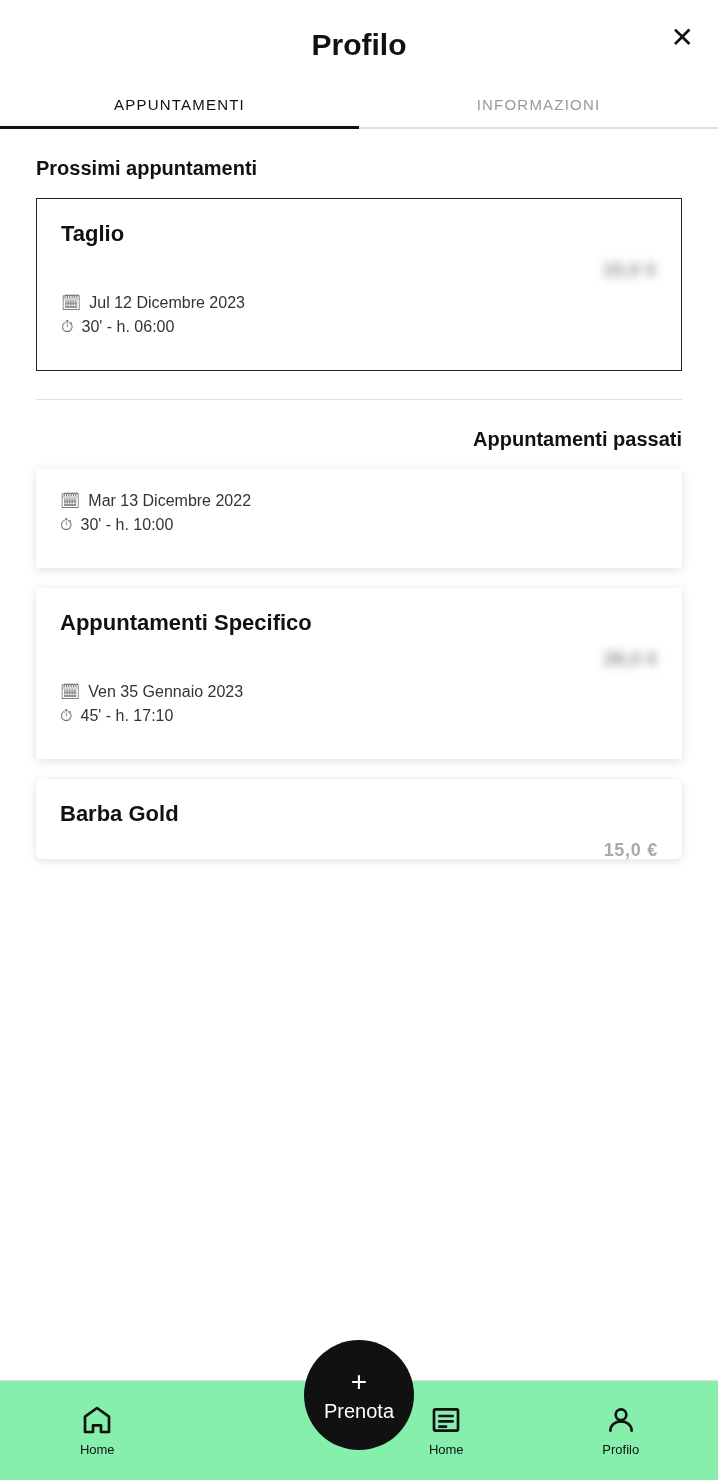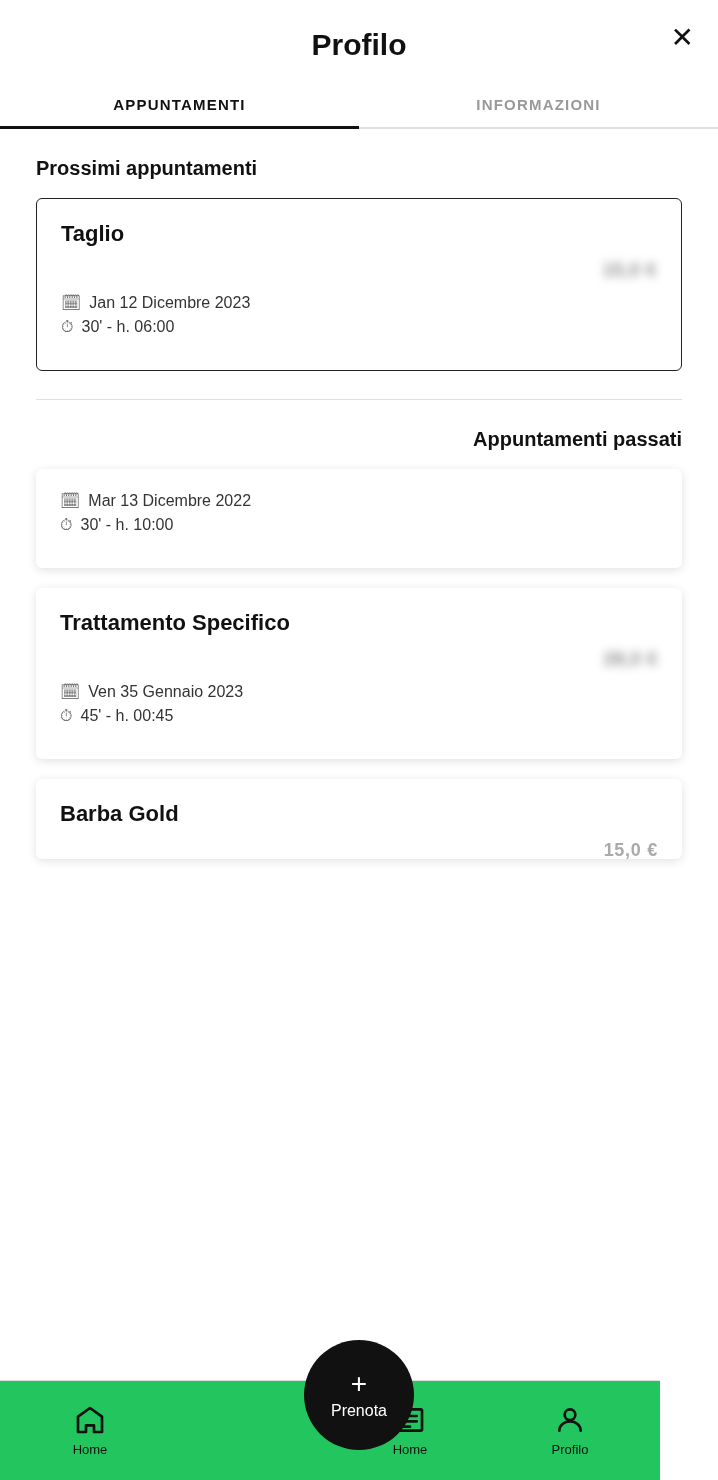--- a/index.html
+++ b/index.html
@@ -43,21 +43,21 @@
     .tabs {
       display: flex;
       border-bottom: 2px solid #e0e0e0;
       margin: 0 0 0 0;
     }
     .tab {
       flex: 1;
       text-align: center;
       padding: 18px 0 14px;
       font-size: 15px;
-      font-weight: 700;
+      font-weight: 400;
       letter-spacing: 0.08em;
       color: #999;
       cursor: pointer;
       position: relative;
       background: none;
       border: none;
       text-transform: uppercase;
     }
     .tab.active {
       color: #111;
@@ -79,21 +79,21 @@
     .section-title {
       font-size: 20px;
       font-weight: 700;
       color: #111;
       margin-bottom: 18px;
     }
 
     
     .appt-card {
       border: 1.5px solid #222;
-      border-radius: 6px;
+      border-radius: 0;
       padding: 22px 24px 28px;
       margin-bottom: 20px;
       background: #fff;
       position: relative;
     }
     .appt-card.shadow {
       border: none;
       box-shadow: 0 2px 10px rgba(0,0,0,0.12);
     }
     .appt-card-header {
@@ -150,23 +150,23 @@
       background: #fff;
       overflow: hidden;
       height: 80px;
     }
 
     
     .bottom-bar {
       position: fixed;
       bottom: 0;
       left: 0;
-      width: 660px;
+      width: 718px;
       height: 100px;
-      background: #22c55e;
+      background: #86efac;
       border-top: 1px solid #e0e0e0;
       display: flex;
       align-items: center;
       justify-content: space-around;
       padding: 0 10px;
       z-index: 100;
     }
 
     .nav-item {
       display: flex;
@@ -205,21 +205,21 @@
       z-index: 200;
       border: none;
     }
     .fab-plus {
       color: #fff;
       font-size: 28px;
       line-height: 1;
     }
     .fab-label {
       color: #fff;
-      font-size: 16px;
+      font-size: 20px;
       font-weight: 500;
     }
 
     
     .blurred {
       filter: blur(5px);
       color: #888;
     }
   </style>
 </head>
@@ -240,21 +240,21 @@
   <div>
     <div class="section-title">Prossimi appuntamenti</div>
 
     <div class="appt-card">
       <div class="appt-card-header">
         <span class="appt-name">Taglio</span>
         <span class="appt-price blurred">15,0 €</span>
       </div>
       <div class="appt-detail">
         <span class="icon">🗓</span>
-        <span>Jan 12 Dicembre 2023</span>
+        <span>Jul 12 Dicembre 2023</span>
       </div>
       <div class="appt-detail">
         <span class="icon">⏱</span>
         <span>30' - h. 06:00</span>
       </div>
     </div>
   </div>
 
   <div class="divider"></div>
 
@@ -267,30 +267,30 @@
         <span>Mar 13 Dicembre 2022</span>
       </div>
       <div class="appt-detail">
         <span class="icon">⏱</span>
         <span>30' - h. 10:00</span>
       </div>
     </div>
 
     <div class="appt-card shadow">
       <div class="appt-card-header">
-        <span class="appt-name">Trattamento Specifico</span>
+        <span class="appt-name">Appuntamenti Specifico</span>
         <span class="appt-price blurred">28,0 €</span>
       </div>
       <div class="appt-detail">
         <span class="icon">🗓</span>
         <span>Ven 35 Gennaio 2023</span>
       </div>
       <div class="appt-detail">
         <span class="icon">⏱</span>
-        <span>45' - h. 00:45</span>
+        <span>45' - h. 17:10</span>
       </div>
     </div>
 
     <div class="appt-card-partial">
       <div class="appt-card-header">
         <span class="appt-name">Barba Gold</span>
         <span class="appt-price">15,0 €</span>
       </div>
     </div>
 

